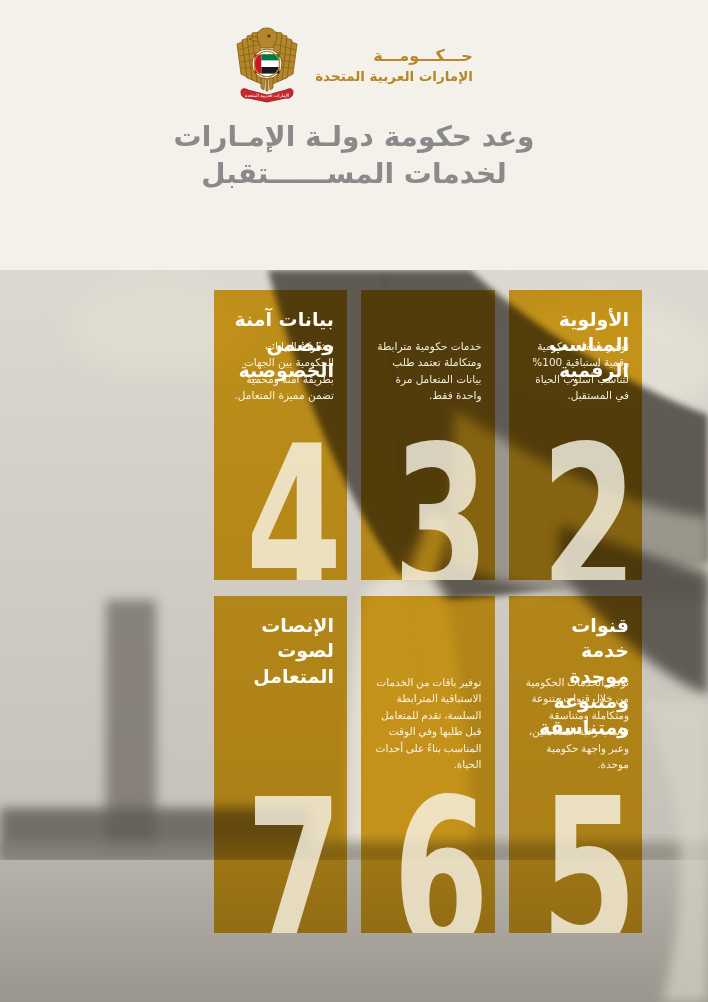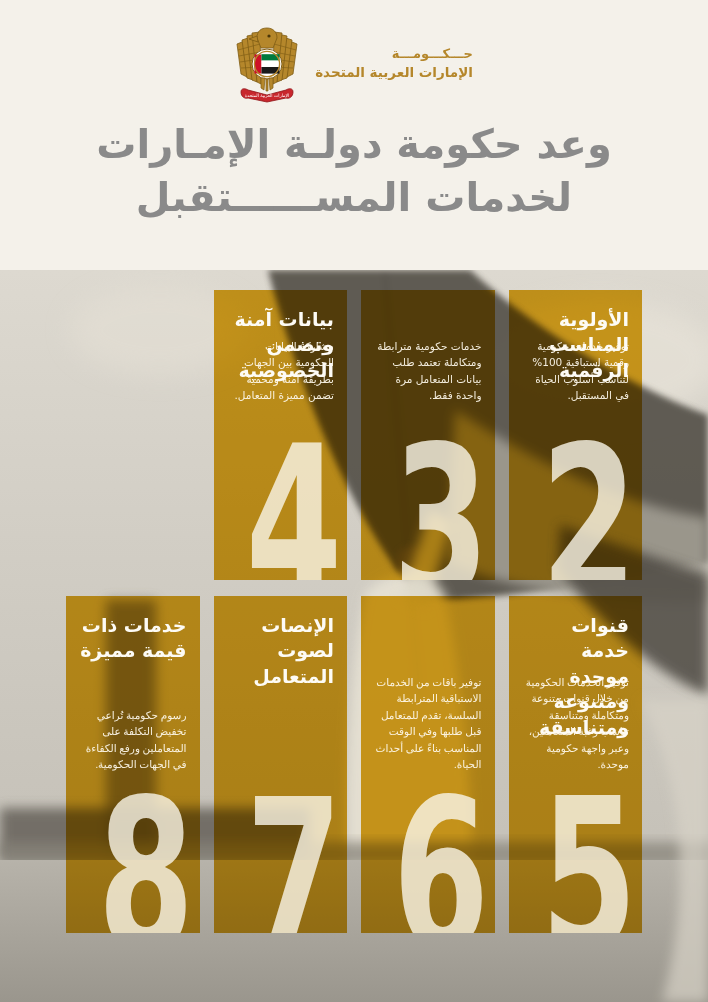--- a/index.html
+++ b/index.html
@@ -5,26 +5,26 @@
   html,body{margin:0;padding:0;background:#e8e6df;}
   *{box-sizing:border-box;font-family:"DejaVu Sans",sans-serif;}
   .page{position:relative;width:708px;height:1002px;overflow:hidden;
         background:var(--header-bg,#F4F1EA);margin:0 auto;}
 
   
   .logo-row{position:absolute;top:26px;left:0;width:100%;
             display:flex;justify-content:center;align-items:flex-start;gap:16px;}
   .logo-falcon{width:64px;height:82px;flex:0 0 auto;}
   .logo-text{padding-top:20px;direction:rtl;text-align:right;color:var(--logo-gold,#B5872B);}
-  .logo-text .l1{font-size:13px;font-weight:bold;letter-spacing:1px;}
+  .logo-text .l1{font-size:16px;font-weight:bold;letter-spacing:1px;}
   .logo-text .l2{font-size:13.5px;font-weight:bold;margin-top:3px;}
 
   .main-title{position:absolute;top:118px;left:0;width:100%;text-align:center;
               direction:rtl;color:var(--title-gray,#8A8A8A);font-weight:bold;
-              font-size:40px;line-height:1.33;}
+              font-size:28px;line-height:1.33;}
 
   
   .photo{position:absolute;top:270px;left:0;width:708px;height:732px;overflow:hidden;}
   .photo svg{display:block;width:100%;height:100%;}
 
   
   .cards{position:absolute;top:290px;left:66px;width:576px;}
   .row{display:grid;grid-template-columns:repeat(4,1fr);gap:14px;direction:rtl;}
   .row.r1 .card{height:290px;}
   .row.r2 .card{height:337px;}
@@ -217,25 +217,17 @@
       </div>
 
       <div class="card">
         <div class="card-bg"></div>
         <div class="card-inner">
           <h3 class="card-title">الإنصات لصوت المتعامل</h3>
           <div class="card-number">7</div>
         </div>
       </div>
 
-      <div class="card">
-        <div class="card-bg"></div>
-        <div class="card-inner">
-          <h3 class="card-title">خدمات ذات قيمة مميزة</h3>
-          <p class="card-body">رسوم حكومية تُراعي تخفيض التكلفة على المتعاملين ورفع الكفاءة في الجهات الحكومية.</p>
-          <div class="card-number">8</div>
-        </div>
-      </div>
 
     </div>
   </div>
 
 </div>
 
 </body></html>

